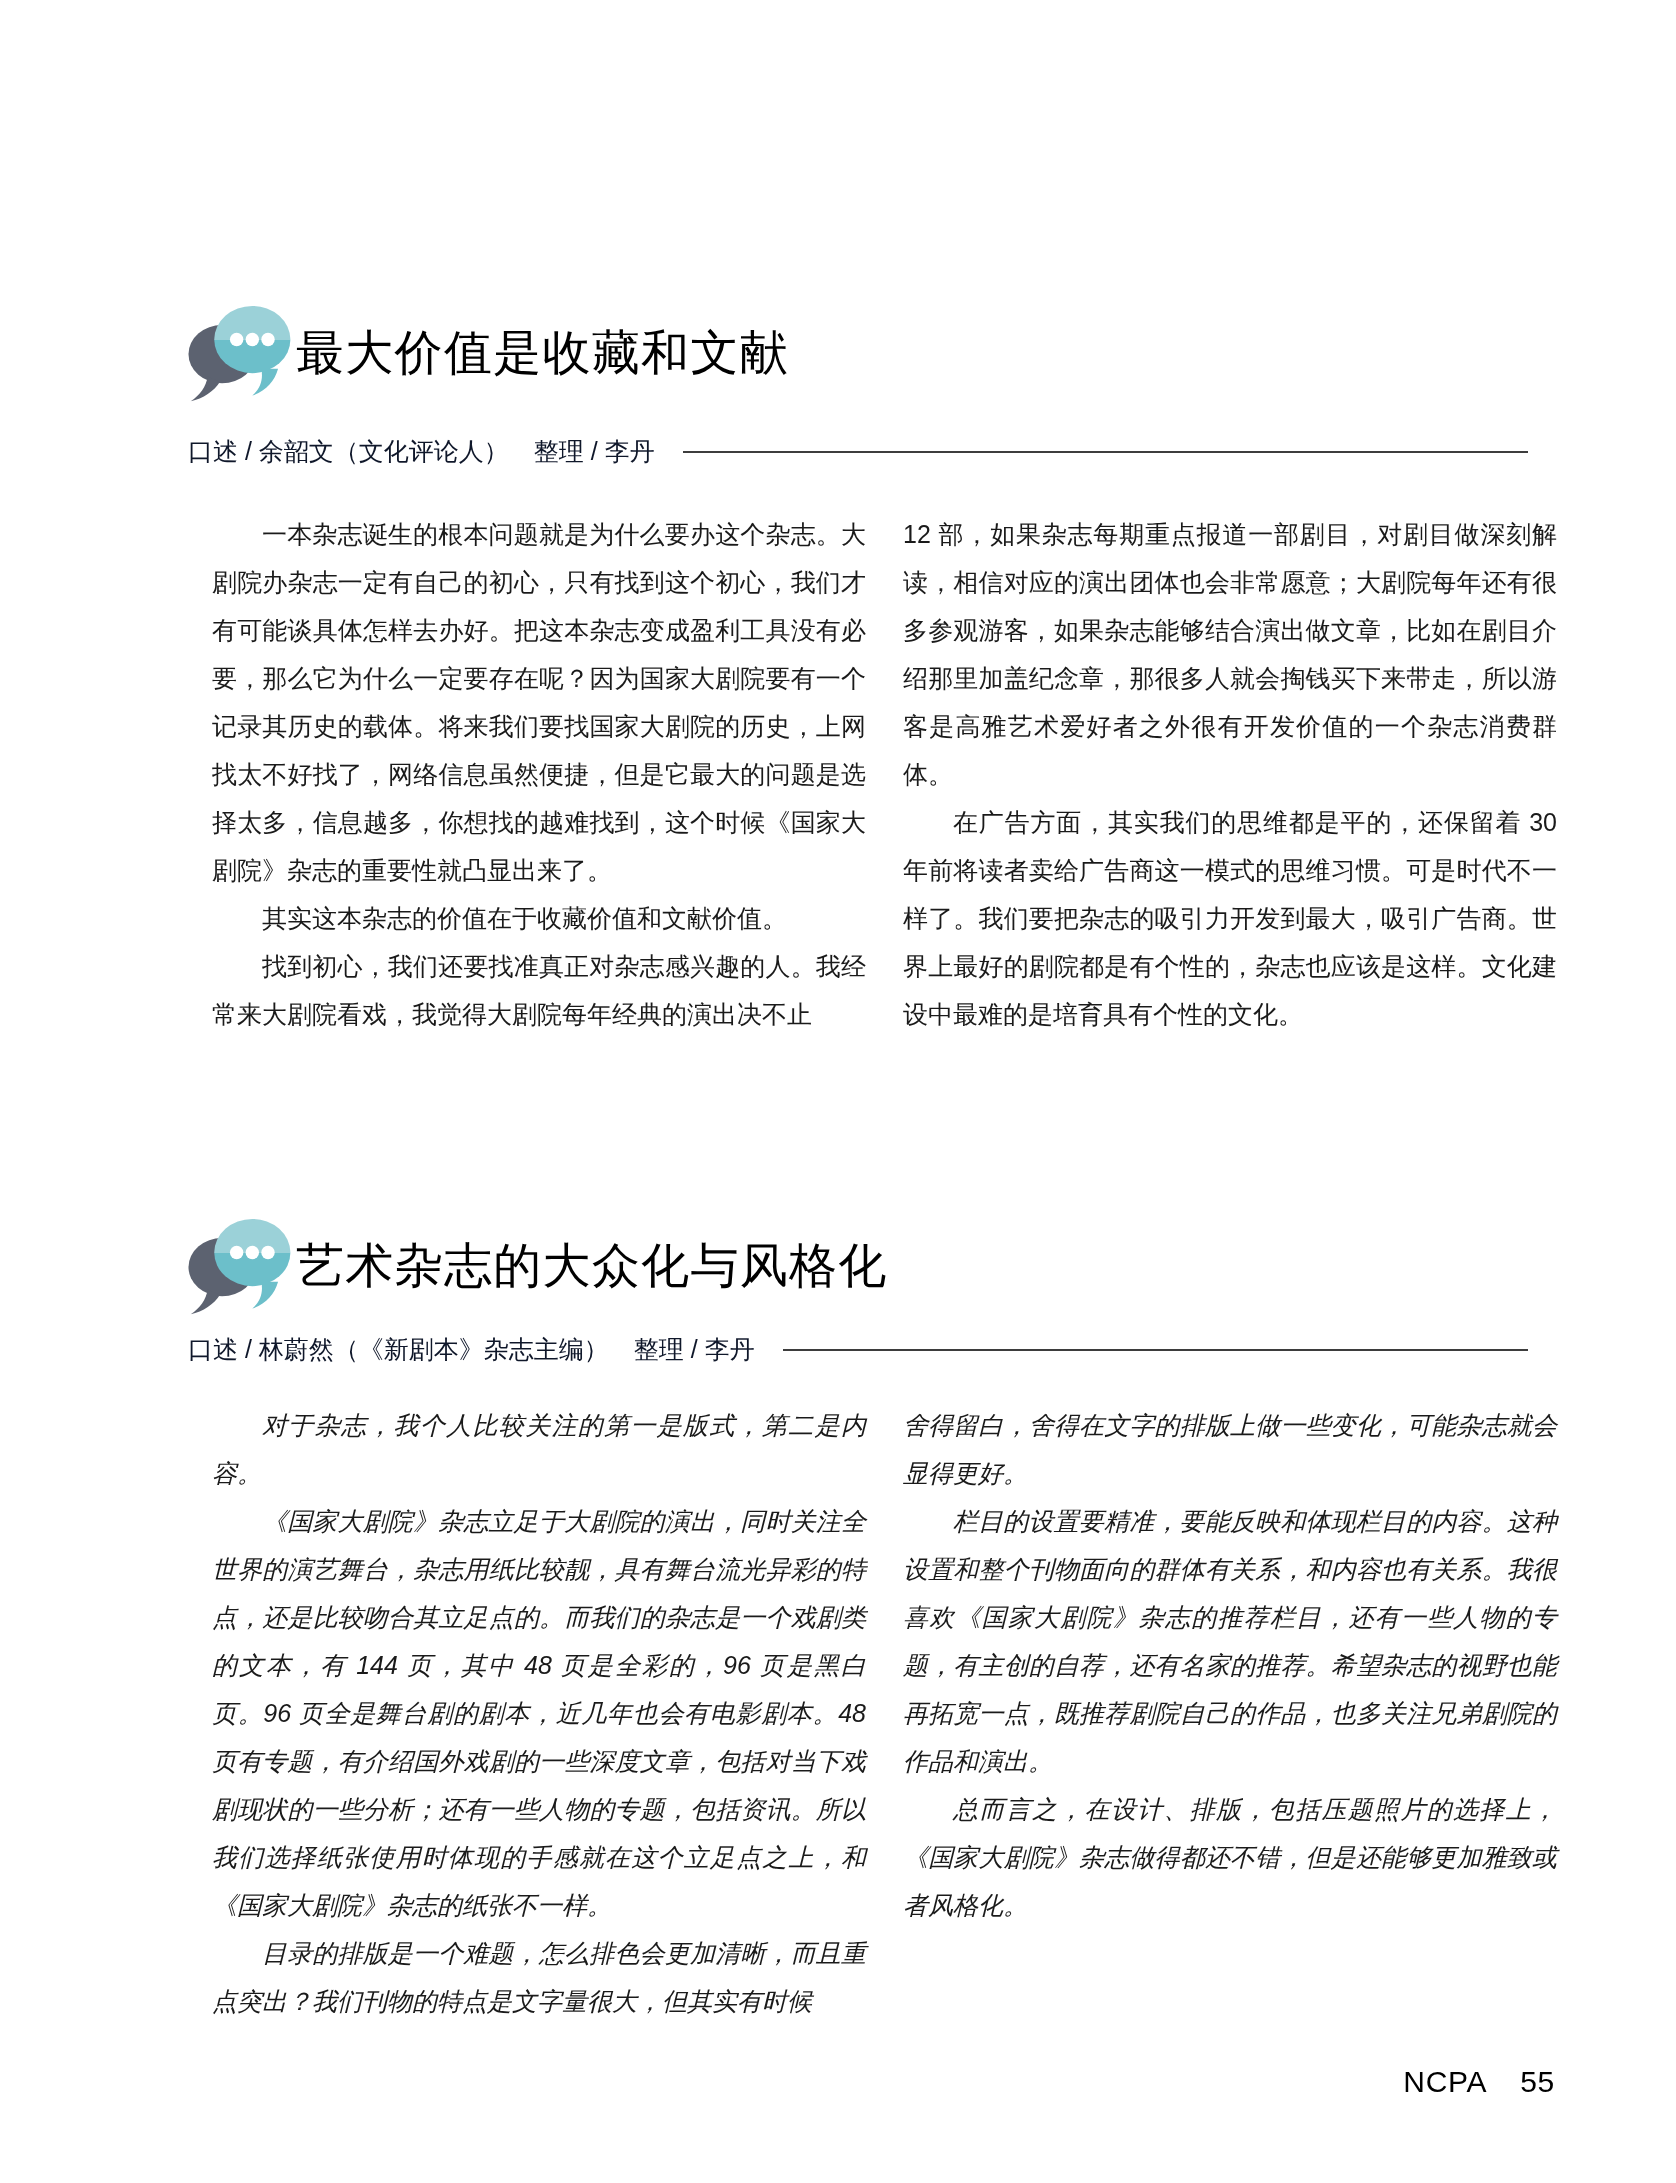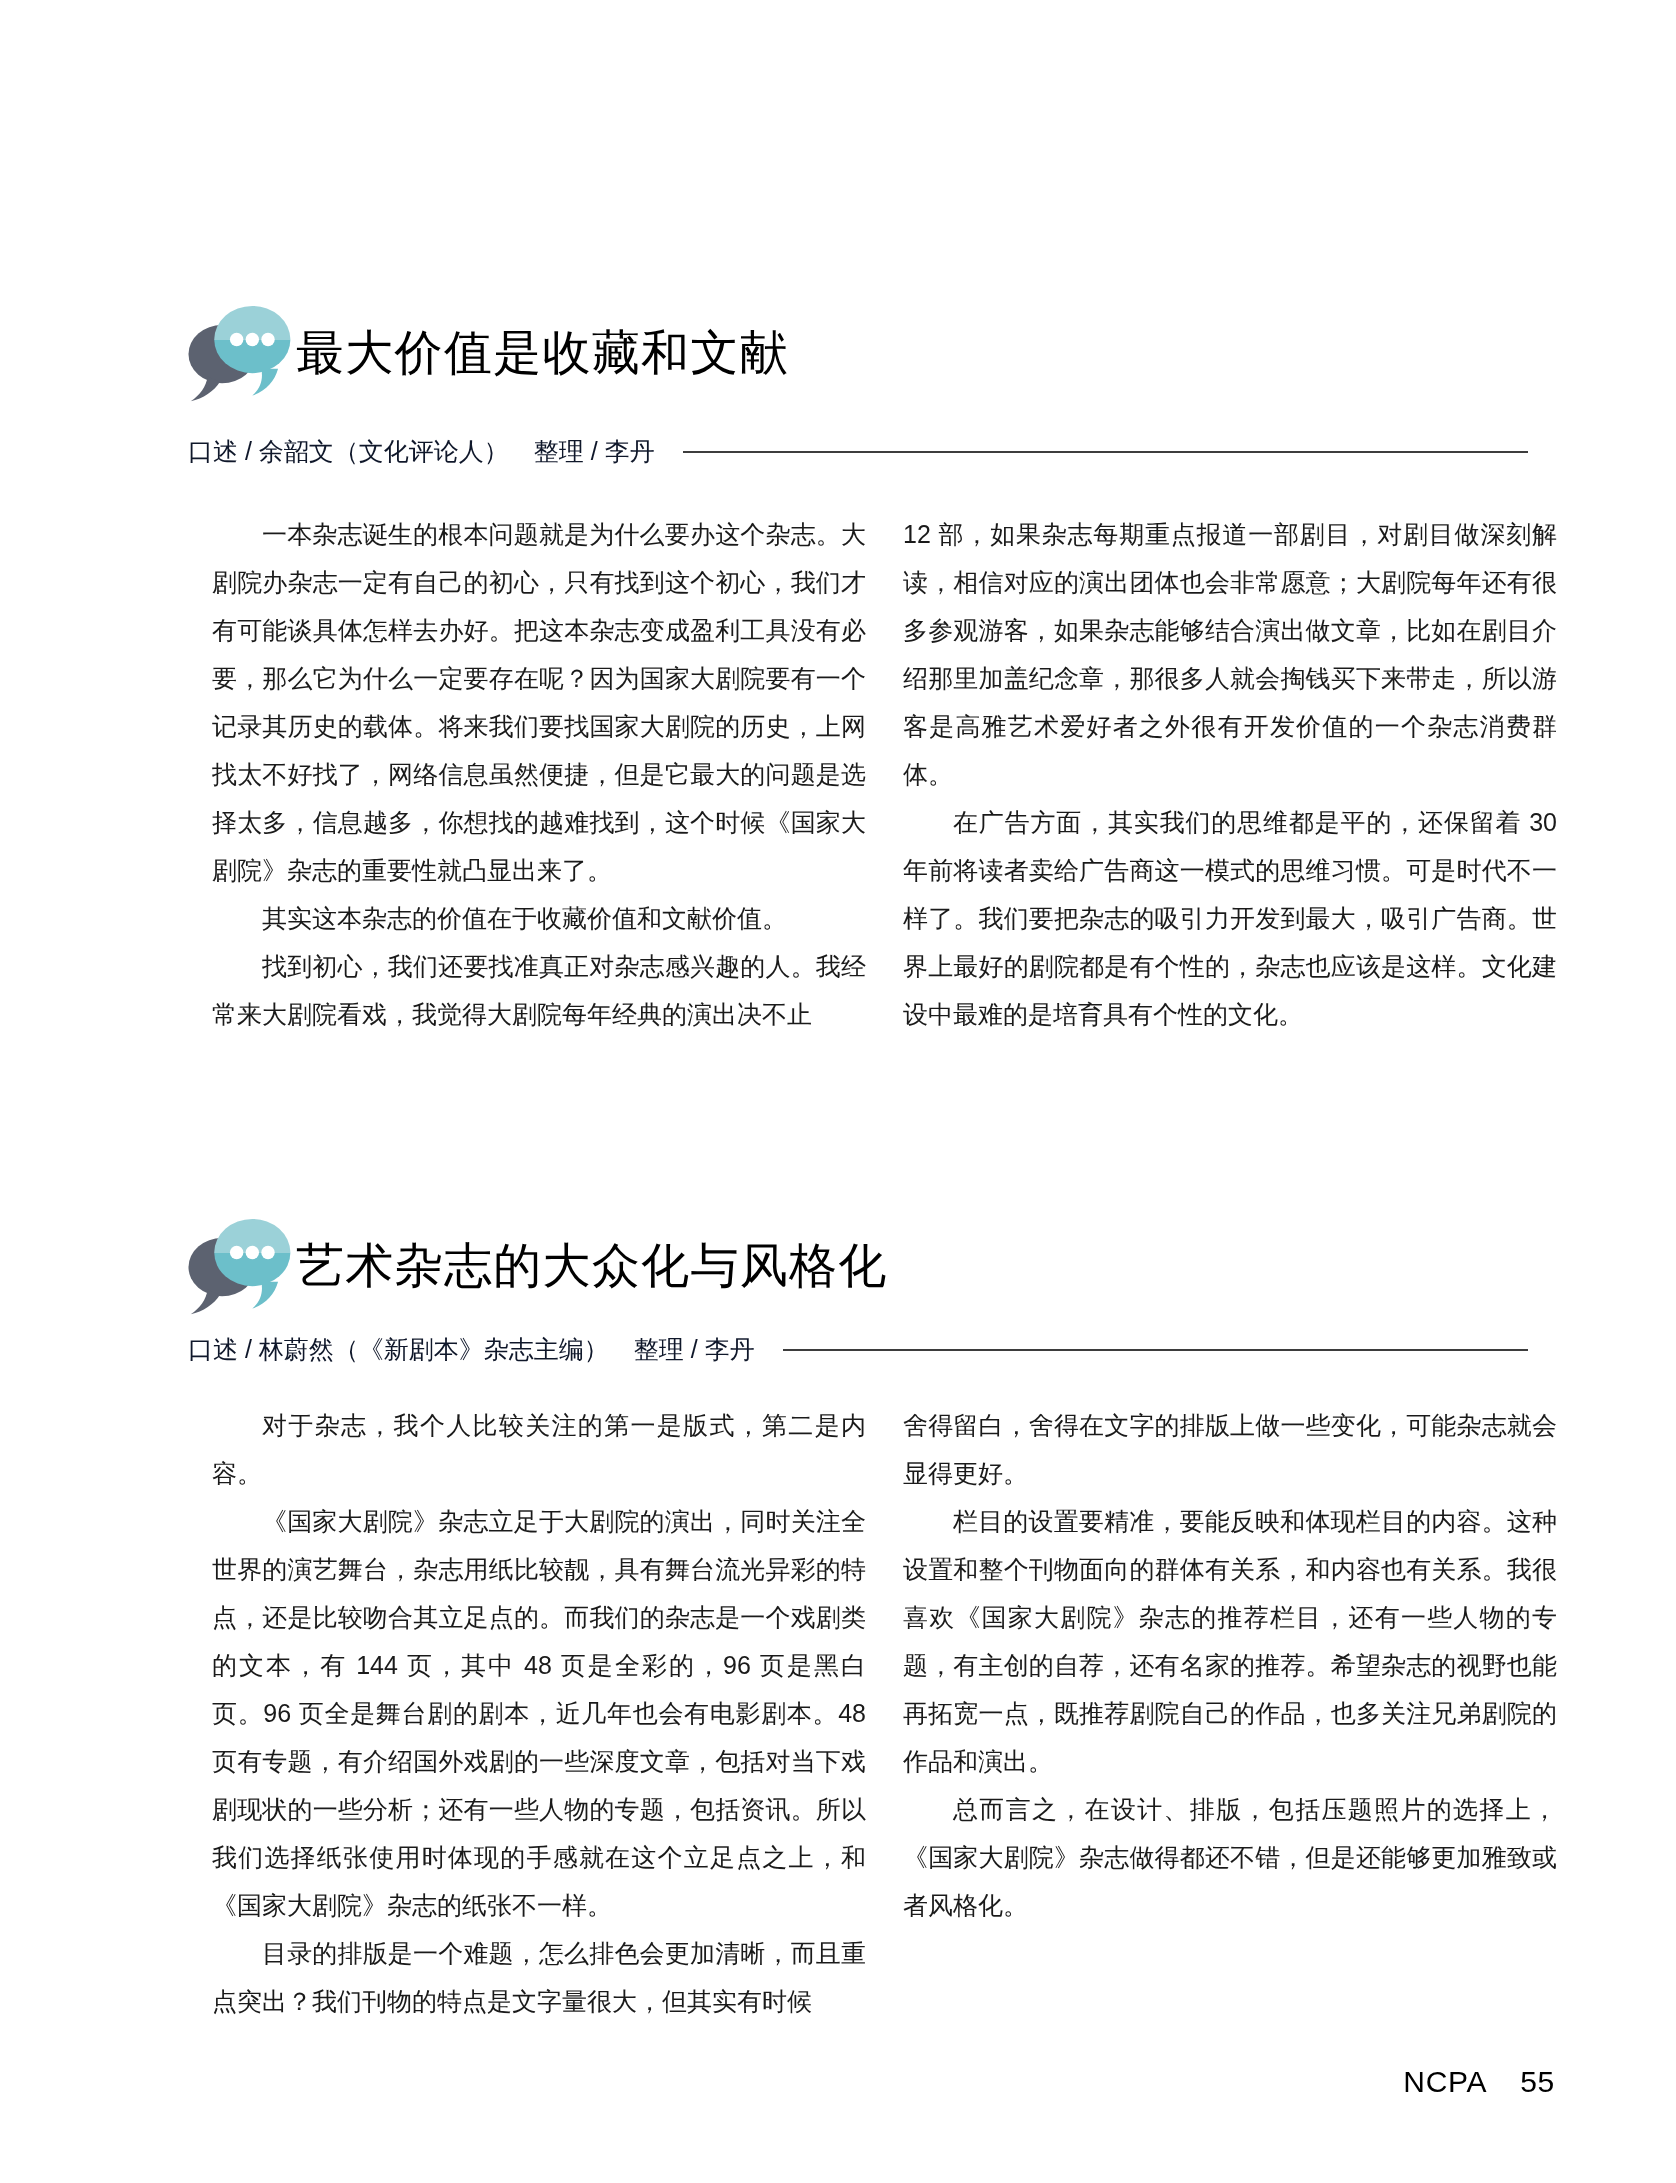--- a/index.html
+++ b/index.html
@@ -64,21 +64,21 @@
   }
   .columns {
     position: absolute;
     left: 188px;
     width: 1344px;
     display: flex;
     gap: 37px;
     margin-left: 24px;
   }
   .columns.s1 { top: 510px; }
-  .columns.s2 { top: 1401px; }
+  .columns.s2 { top: 1401px; font-style: italic; }
   .col {
     width: 654px;
     flex: 0 0 auto;
   }
   .para {
     margin: 0;
     font-size: 25px;
     line-height: 48px;
     text-align: justify;
     color: var(--text-color, #1a1a1a);

